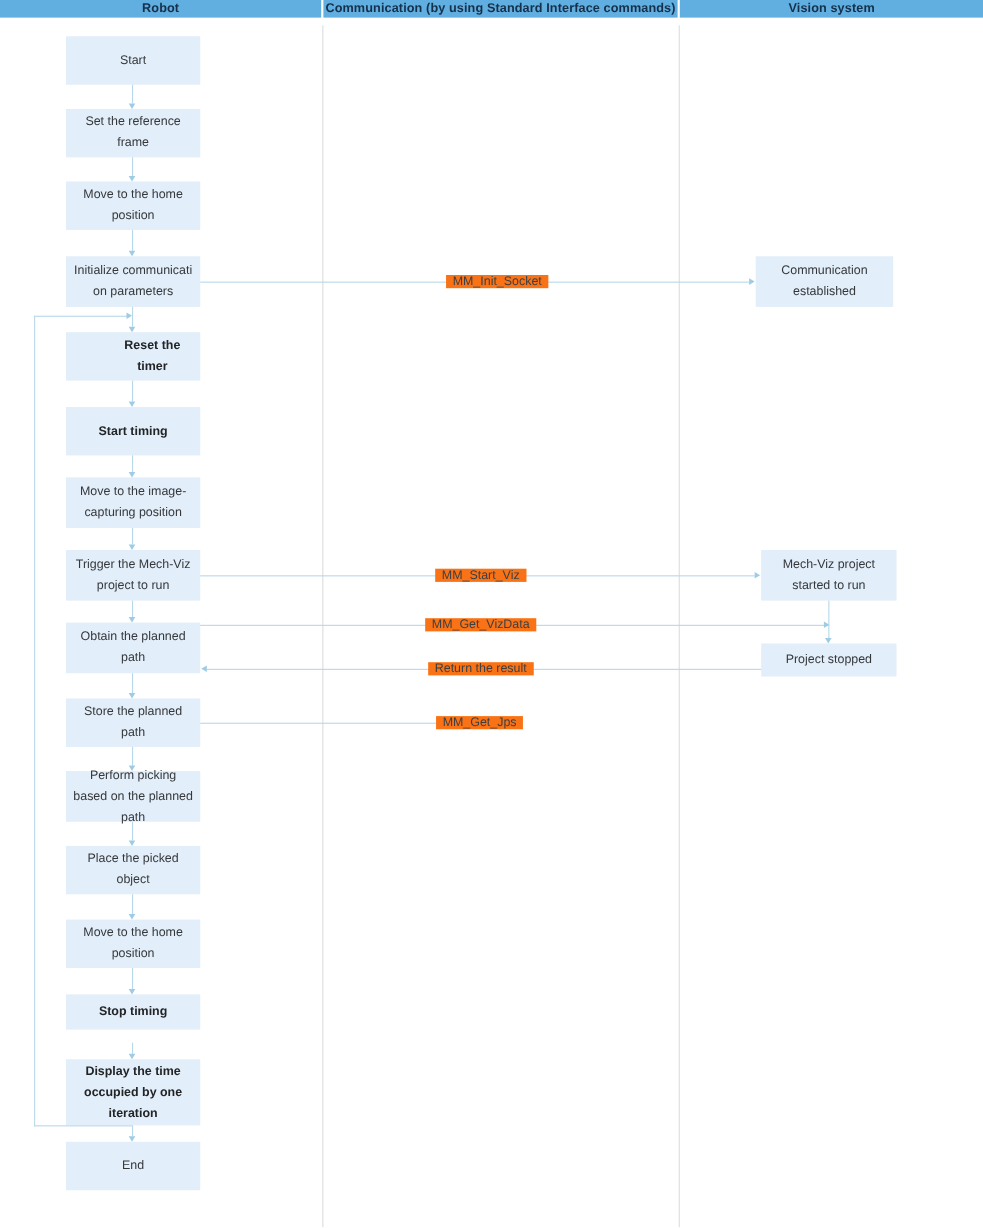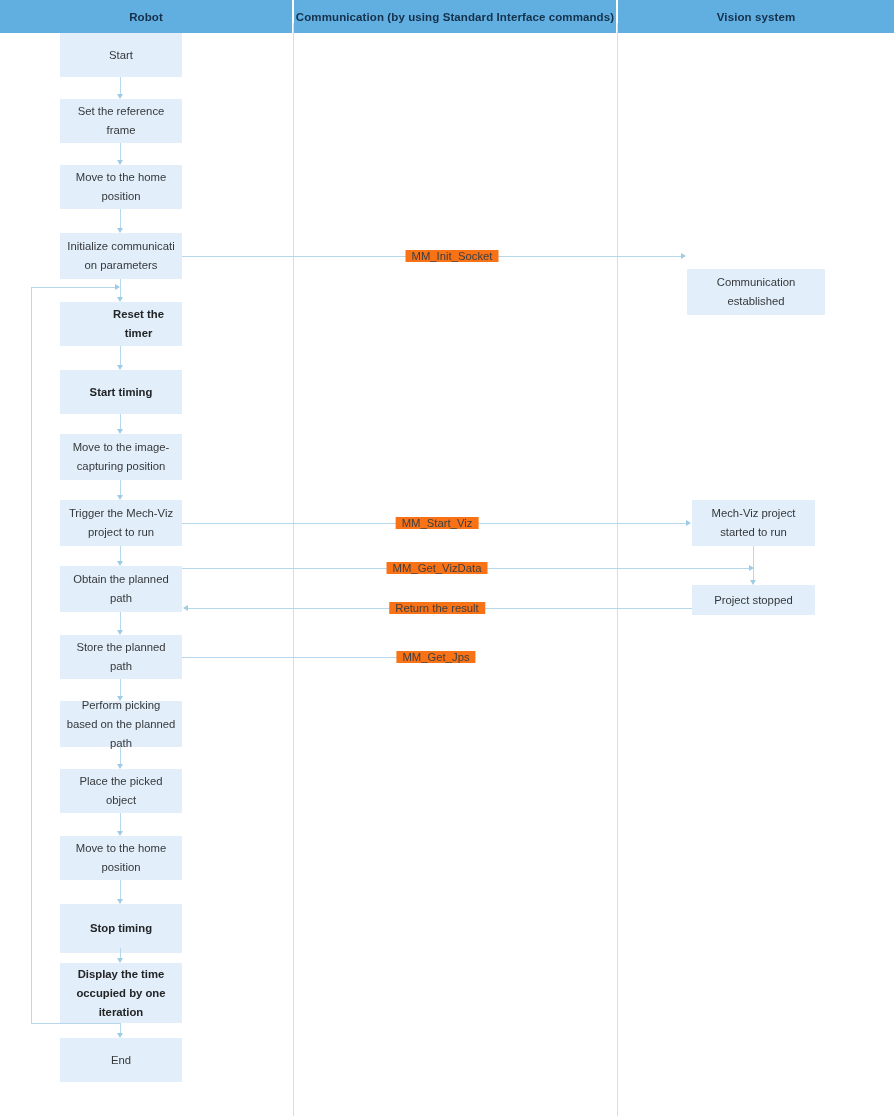--- a/index.html
+++ b/index.html
@@ -16,21 +16,21 @@
     width: 894px;
     height: 1116px;
     background: #ffffff;
     overflow: hidden;
   }
 
   
   .lane-header {
     position: absolute;
     top: 0;
-    height: 33px;
+    height: 16px;
     background: #61aee0;
     color: #15304a;
     font-size: 11.5px;
     font-weight: bold;
     display: flex;
     align-items: center;
     justify-content: center;
     letter-spacing: .1px;
     white-space: nowrap;
   }
@@ -135,27 +135,27 @@
   <div class="node" style="left:60px; top:635px; width:122px; height:44px;">Store the planned path</div>
 
   <div class="node" style="left:60px; top:566px; width:122px; height:46px;">Obtain the planned path</div>
 
   <div class="node" style="left:60px; top:701px; width:122px; height:46px;">Perform picking based on the planned path</div>
 
   <div class="node" style="left:60px; top:769px; width:122px; height:44px;">Place the picked object</div>
 
   <div class="node" style="left:60px; top:836px; width:122px; height:44px;">Move to the home position</div>
 
-  <div class="node bold" style="left:60px; top:904px; width:122px; height:49px;">Stop timing</div>
+  <div class="node bold" style="left:60px; top:904px; width:122px; height:32px;">Stop timing</div>
 
   <div class="node bold" style="left:60px; top:963px; width:122px; height:60px;">Display the time occupied by one iteration</div>
 
   <div class="node" style="left:60px; top:1038px; width:122px; height:44px;">End</div>
 
-  <div class="node" style="left:687px; top:233px; width:138px; height:46px;margin-top:36px;">Communication established</div>
+  <div class="node" style="left:687px; top:233px; width:125px; height:46px;">Communication established</div>
 
   <div class="node" style="left:692px; top:500px; width:123px; height:46px;">Mech-Viz project started to run</div>
 
   <div class="node" style="left:692px; top:585px; width:123px; height:30px;">Project stopped</div>
 
   <div class="vline" style="left:120px; top:77px; height:17px;"></div>
   <div class="arrow-down" style="left:117px; top:94px;"></div>
 
   <div class="vline" style="left:120px; top:143px; height:17px;"></div>
   <div class="arrow-down" style="left:117px; top:160px;"></div>

